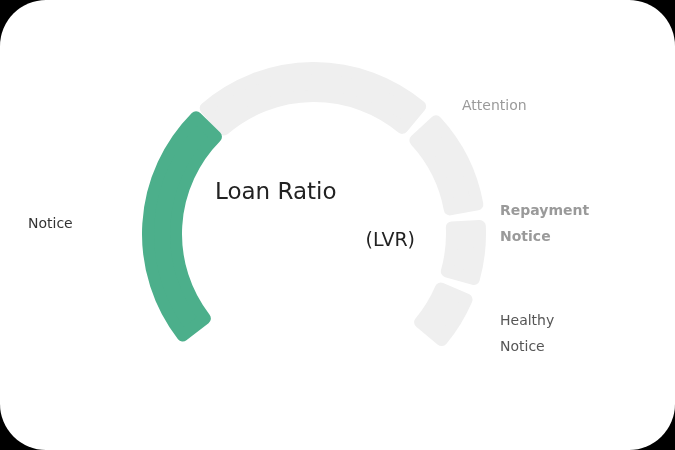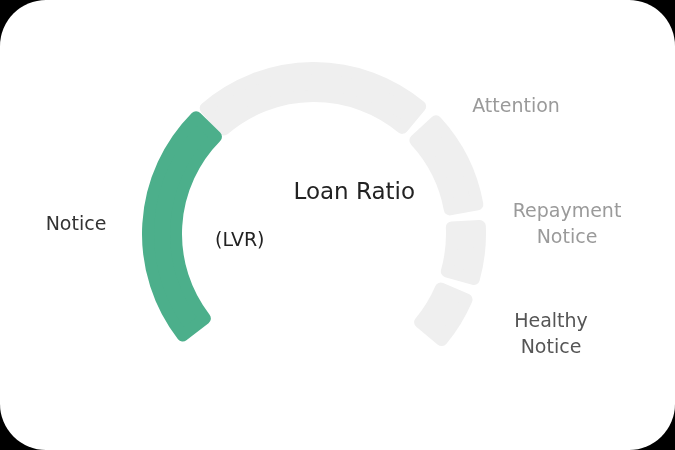--- a/index.html
+++ b/index.html
@@ -1,40 +1,40 @@
 <!DOCTYPE html>
 <html><head>
 <meta charset="utf-8">
 <style>
   html, body { margin:0; padding:0; }
   body { width:675px; height:450px; background:#000; overflow:hidden; position:relative; font-family:"DejaVu Sans", sans-serif; }
   .card { position:absolute; left:0; top:0; width:675px; height:450px; background:#fff; border-radius:46px; }
   .gauge { position:absolute; left:0; top:0; width:675px; height:450px; }
-  .lbl { position:absolute; font-size:19px; line-height:26px; text-align:center; white-space:nowrap; }
-  .center-title { position:absolute; left:215px; top:178px; width:200px; text-align:right; font-size:23px; color:#222; }
-  .center-sub { position:absolute; left:215px; top:228px; width:200px; text-align:left; font-size:19px; color:#222; }
+  .lbl { position:absolute; font-size:14px; line-height:26px; white-space:nowrap; }
+  .center-title { position:absolute; left:215px; top:178px; width:200px; text-align:left; font-size:23px; color:#222; }
+  .center-sub { position:absolute; left:215px; top:228px; width:200px; text-align:right; font-size:19px; color:#222; }
 </style>
 </head>
 <body>
 
 <div class="card">
   <svg class="gauge" width="675" height="450" viewBox="0 0 675 450" id="gauge-svg">
       <path d="M205.6675093572258,108.22213441494071 A166,166 0 0 1 420.12086464872465,106.35062833602719 L402.22095976821686,127.88184765284188 A138,138 0 0 0 223.94045958612747,129.43767800760133 Z" fill="#efefef" stroke="#efefef" stroke-width="12" stroke-linejoin="round"></path>
       <path d="M435.92049570778784,121.34391837824606 A166,166 0 0 1 477.34473315301045,204.42808509460693 L449.79260948864726,209.41611893407082 A138,138 0 0 0 415.35559281731764,140.3461490132407 Z" fill="#efefef" stroke="#efefef" stroke-width="12" stroke-linejoin="round"></path>
       <path d="M479.810451661561,226.0694186979043 A166,166 0 0 1 473.7767479020781,279.02655693960816 L446.8264530752216,271.4317160100357 A138,138 0 0 0 451.8424236704543,227.407107110306 Z" fill="#efefef" stroke="#efefef" stroke-width="12" stroke-linejoin="round"></path>
       <path d="M466.5059847876905,299.5585585864783 A166,166 0 0 1 441.64937166397283,340.1208646487246 L420.1181523471581,322.22095976821686 A138,138 0 0 0 440.7820837391644,288.5004884634578 Z" fill="#efefef" stroke="#efefef" stroke-width="12" stroke-linejoin="round"></path>
       <path d="M182.72482411839954,335.6013198598073 A166,166 0 0 1 196.08541551309088,117.15758148138333 L215.97462253497918,136.86594123151144 A138,138 0 0 0 204.8676248695129,318.4637478352615 Z" fill="#4caf8b" stroke="#4caf8b" stroke-width="12" stroke-linejoin="round"></path>
     </svg>
 
   <div class="center-title">Loan Ratio</div>
   <div class="center-sub">(LVR)</div>
 
   <div class="lbl" style="left:28px; top:210px; width:96px; color:#333;">Notice</div>
   <div class="lbl" style="left:462px; top:92px; width:108px; color:#9a9a9a;">Attention</div>
-  <div class="lbl" style="left:500px; top:197px; width:134px; color:#9a9a9a;">
+  <div class="lbl" style="left:500px; top:197px; width:134px; color:#9a9a9a;font-weight:bold;">
     <div>Repayment</div>
     <div>Notice</div>
   </div>
   <div class="lbl" style="left:500px; top:307px; width:102px; color:#555;">
     <div>Healthy</div>
     <div>Notice</div>
   </div>
 </div>
 
 </body></html>

